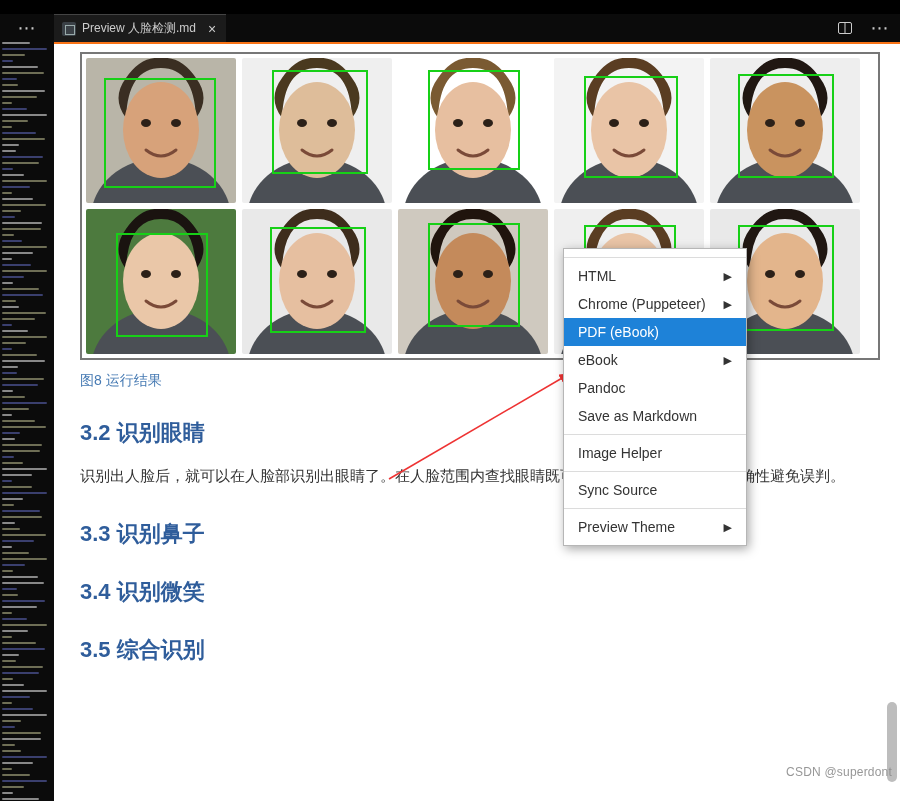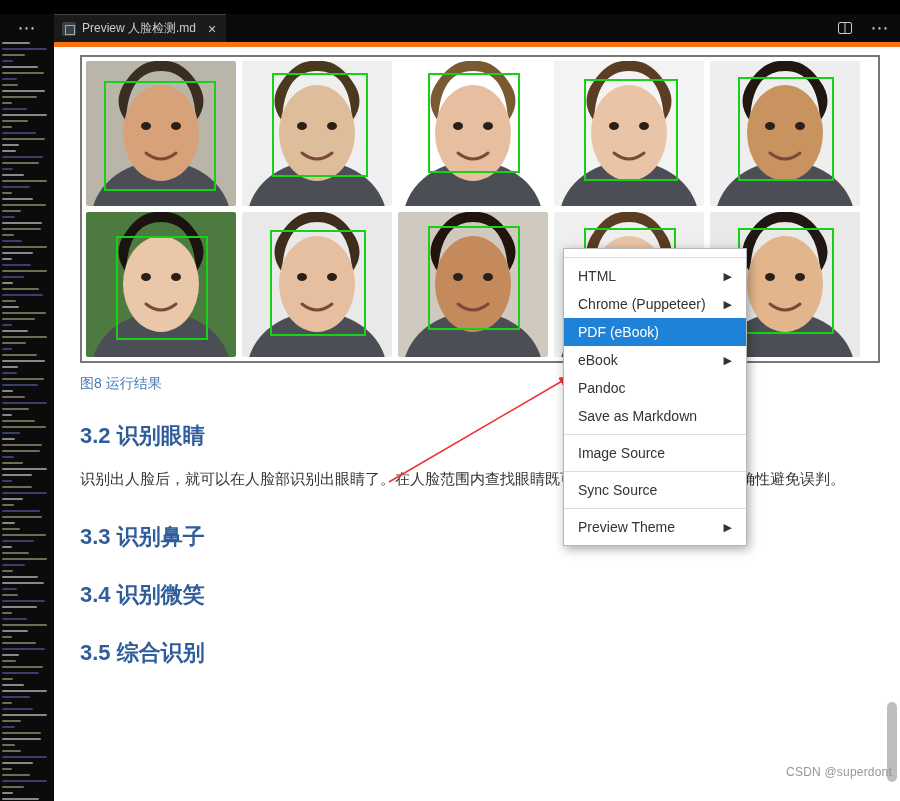--- a/index.html
+++ b/index.html
@@ -20,21 +20,21 @@
   .tabbar .dots-right { width:40px; display:flex; align-items:center; justify-content:center; color:#c9c9c9; font-size:18px; letter-spacing:1px; }
 
   
   .gutter { position:absolute; left:0; top:42px; width:54px; height:759px; background:#0b0b0b; overflow:hidden; }
   .gutter .thumb { position:absolute; left:2px; top:0; width:50px; height:100%; }
   .gutter .ln { height:2px; background:#6e6e55; margin-bottom:4px; border-radius:1px; }
   .gutter .ln.b { background:#3a3f6e; }
   .gutter .ln.w { background:#888; }
 
   
-  .preview { position:absolute; left:54px; top:42px; width:846px; height:759px; background:#fff; border-top:5px solid #f97316; }
+  .preview { position:absolute; left:54px; top:42px; width:846px; height:759px; background:#fff; border-top:2px solid #f97316; }
   .doc { position:absolute; left:26px; top:0; width:800px; }
 
   
   .figure { border:2px solid #777; padding:4px 4px 4px 4px; margin-top:8px; }
   .grid { display:grid; grid-template-columns: repeat(5, 150px); grid-template-rows: 145px 145px; gap:6px; }
   .face { position:relative; background:#c9c9c9; border-radius:2px; overflow:hidden; }
   .face svg { position:absolute; inset:0; width:100%; height:100%; }
   .det { position:absolute; border:2px solid #17d017; }
 
   .caption { color:#467ab3; font-size:14px; margin:12px 0 20px 0; }
@@ -367,21 +367,21 @@
         <span class="chev">▶</span>
       </div>
       <div class="item">
         <span>Pandoc</span>
       </div>
       <div class="item">
         <span>Save as Markdown</span>
       </div>
       <div class="sep"></div>
       <div class="item">
-        <span>Image Source</span>
+        <span>Image Helper</span>
       </div>
       <div class="sep"></div>
       <div class="item">
         <span>Sync Source</span>
       </div>
       <div class="sep"></div>
       <div class="item">
         <span>Preview Theme</span>
         <span class="chev">▶</span>
       </div>

